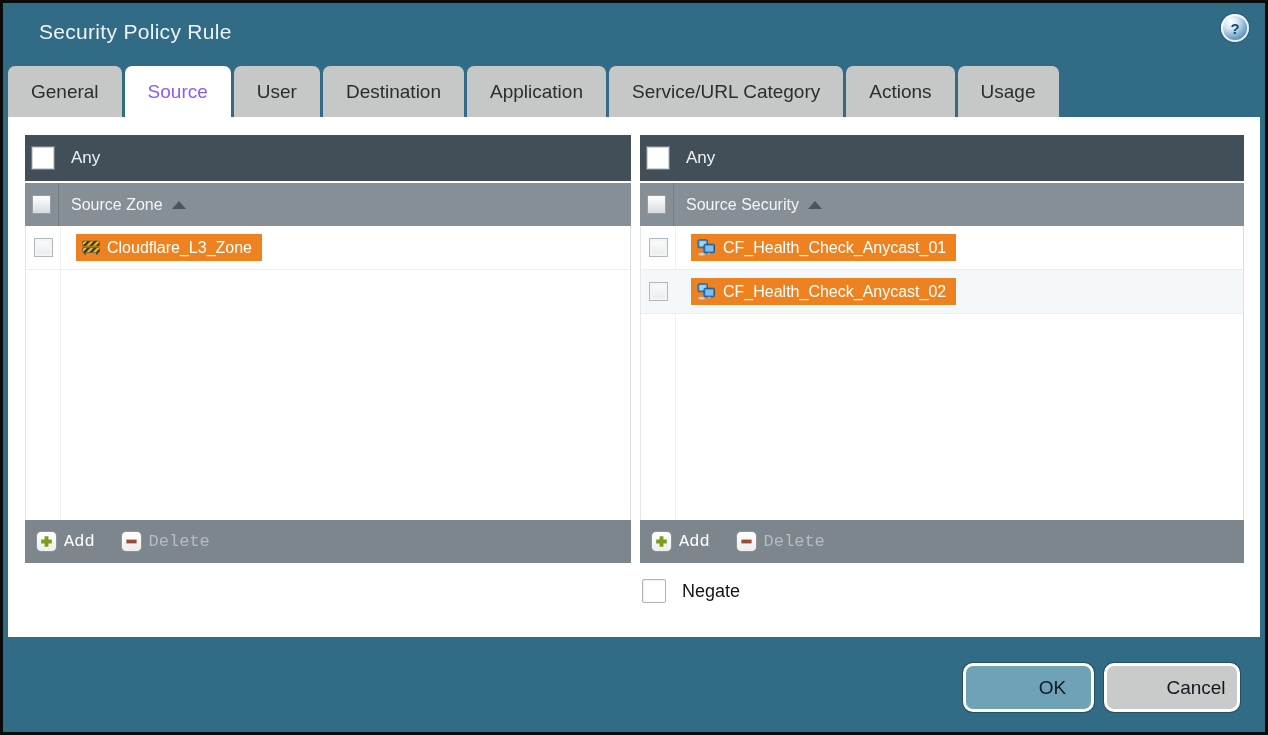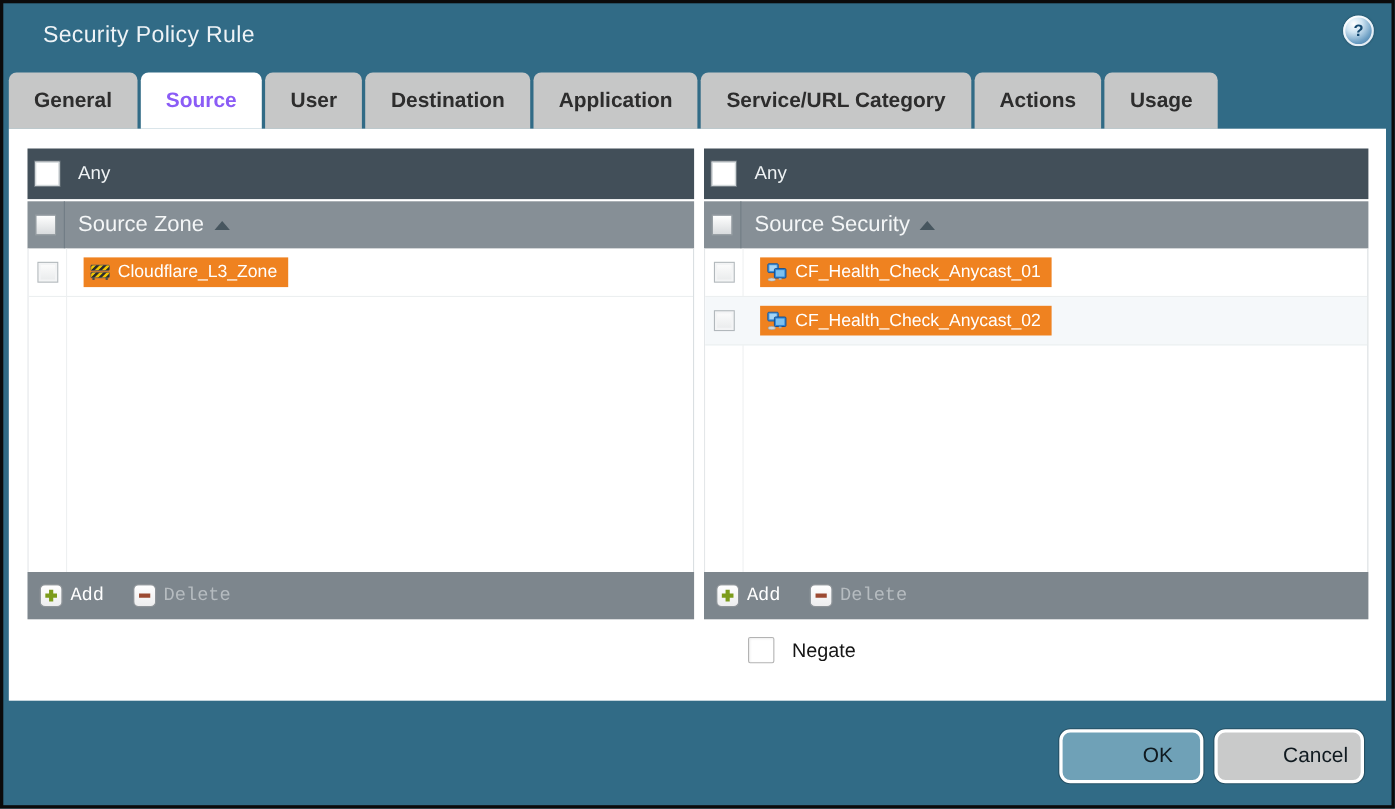--- a/index.html
+++ b/index.html
@@ -31,21 +31,21 @@
   .help span { color: #14486f; font-weight: bold; font-size: 15px; }
   
   .tabs {
     position: absolute; left: 5px; top: 63px;
     display: flex; gap: 3px; align-items: flex-end; height: 51px;
   }
   .tab {
     height: 51px; line-height: 51px; padding: 0 23px;
     background: #c6c7c7; color: #2d2d2d;
     font-size: 19px; border-radius: 7px 7px 0 0;
-    white-space: nowrap; cursor: pointer; font-weight: bold;
+    white-space: nowrap; cursor: pointer;
   }
   .tab.active { background: #ffffff; color: #8b5cf6; }
   
   .content {
     position: absolute; left: 5px; top: 114px;
     width: 1252px; height: 520px;
     background: #ffffff;
   }
   
   .panel { position: absolute; top: 18px; height: 428px; display: flex; flex-direction: column; }
@@ -56,21 +56,21 @@
     margin-bottom: 2px; flex: none;
   }
   .panel-any .label { color: #eef2f4; font-size: 17px; margin-left: 17px; }
   .panel-colhead {
     height: 43px; background: #868F96; display: flex; align-items: center; flex: none;
   }
   .colhead-cbcell {
     width: 34px; height: 100%; display: flex; align-items: center; justify-content: center;
     border-right: 1px solid #717C84; flex: none;
   }
-  .colhead-label { color: #f4f6f7; font-size: 20px; margin-left: 12px; }
+  .colhead-label { color: #f4f6f7; font-size: 16px; margin-left: 12px; }
   .sort-arrow {
     width: 0; height: 0; margin-left: 9px;
     border-left: 7px solid transparent; border-right: 7px solid transparent;
     border-bottom: 8px solid #47565F;
   }
   .panel-list {
     flex: 1; background: #ffffff; overflow: hidden;
     border-left: 1px solid #e4e7e9; border-right: 1px solid #dadfe2;
     background-image: linear-gradient(#eef0f1, #eef0f1);
     background-size: 1px 100%; background-position: 34px 0; background-repeat: no-repeat;
@@ -118,21 +118,21 @@
     border: 1px solid #b2b8bc;
     box-shadow: inset 0 0 0 2px #f3f4f5;
   }
   .cb-negate {
     width: 24px; height: 24px; border-radius: 2px;
     background: #ffffff; border: 1px solid #b3b3b3;
     box-shadow: inset 1px 1px 2px rgba(0,0,0,.07);
   }
   
   .negate-row {
-    position: absolute; left: 672px; top: 462px;
+    position: absolute; left: 634px; top: 462px;
     display: flex; align-items: center; gap: 16px; justify-content: flex-end;
   }
   .negate-row .label { font-size: 18px; color: #141414; }
   
   .btn {
     position: absolute; top: 660px; height: 49px;
     border: 3px solid #ffffff; border-radius: 10px;
     font-size: 19px; color: #101a20; text-align: center; line-height: 43px;
     box-shadow: 0 0 0 1px rgba(0,0,0,.25);
     cursor: pointer;

